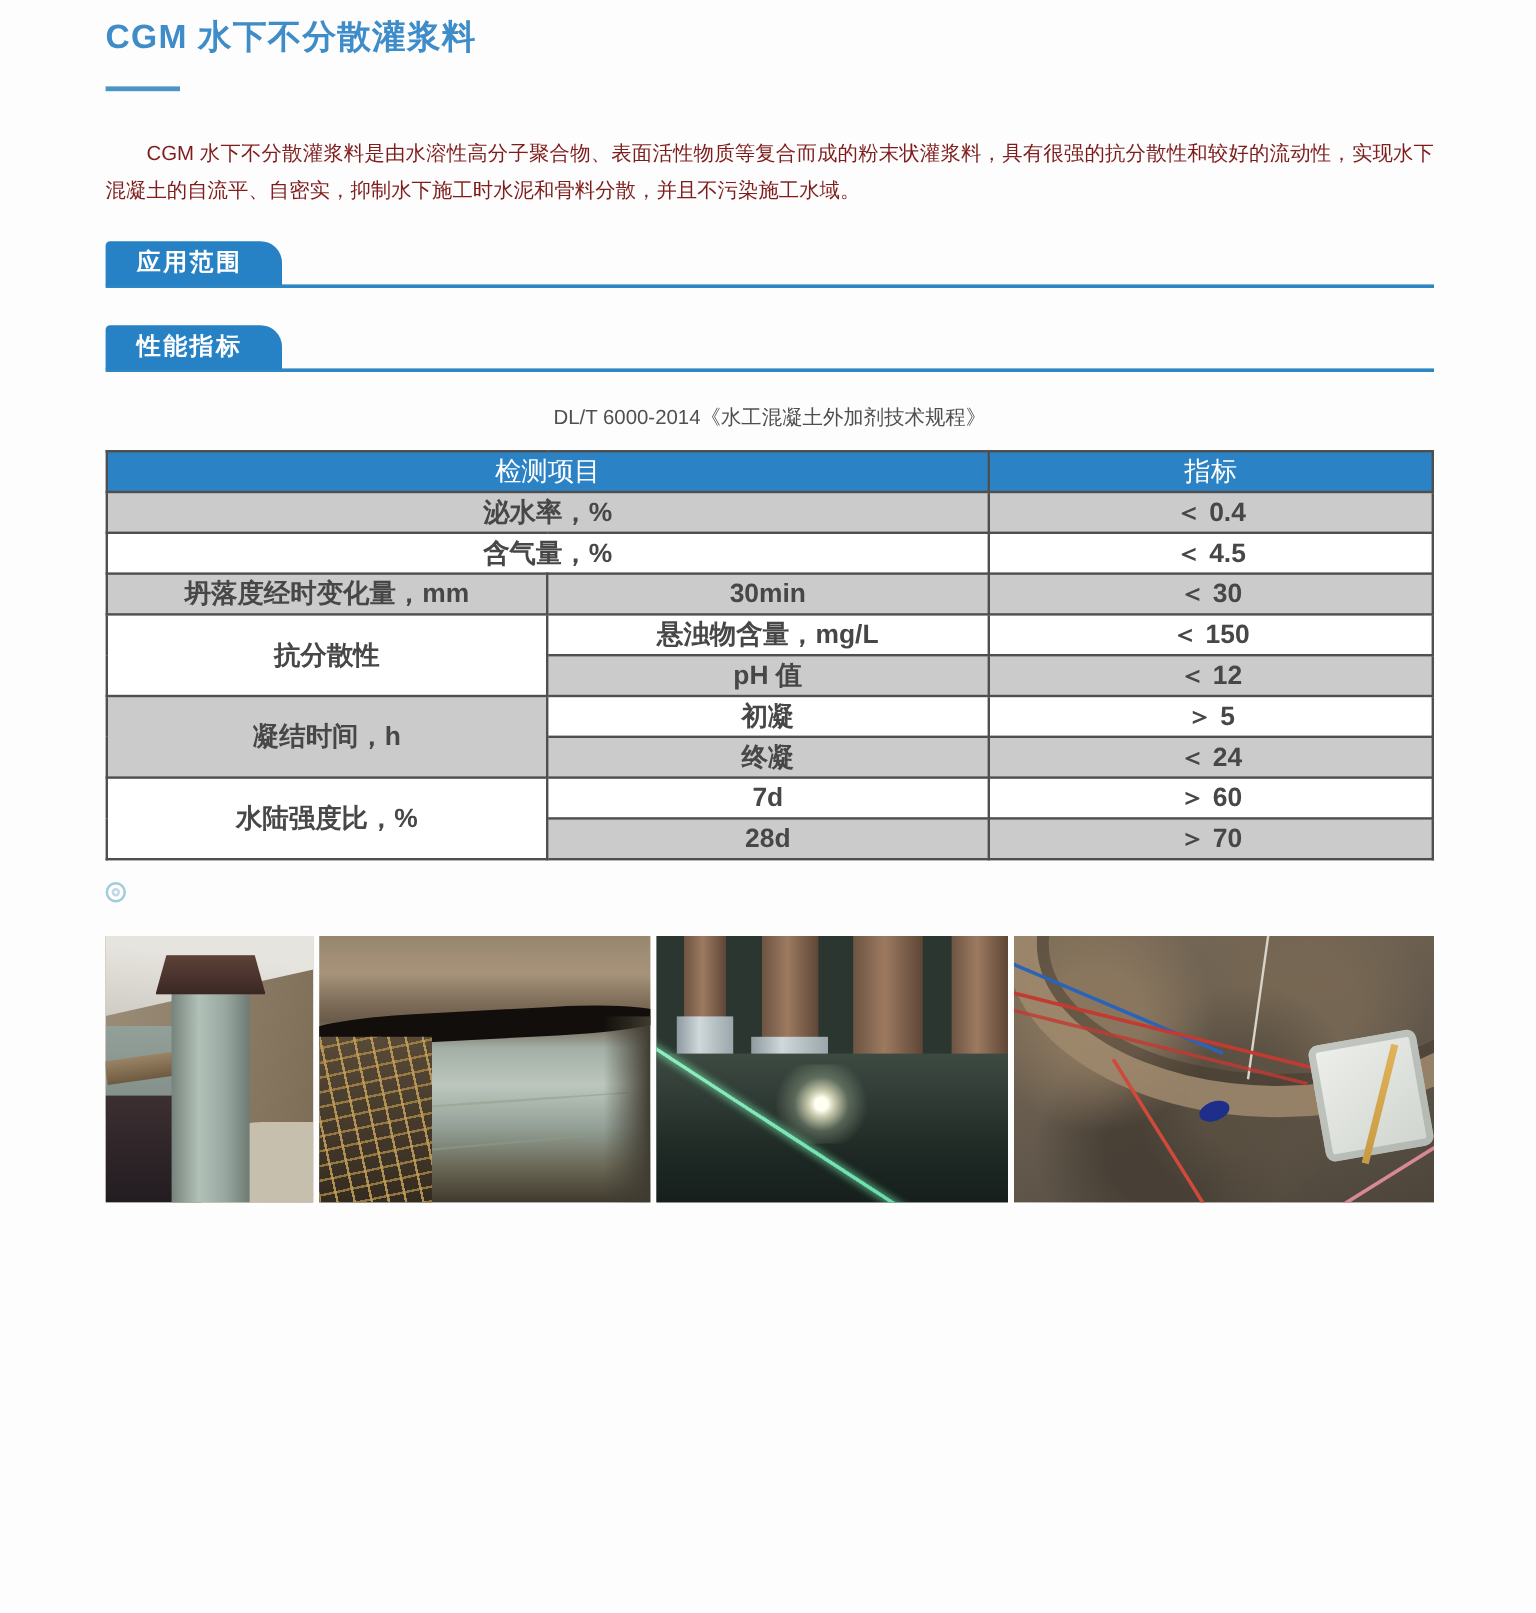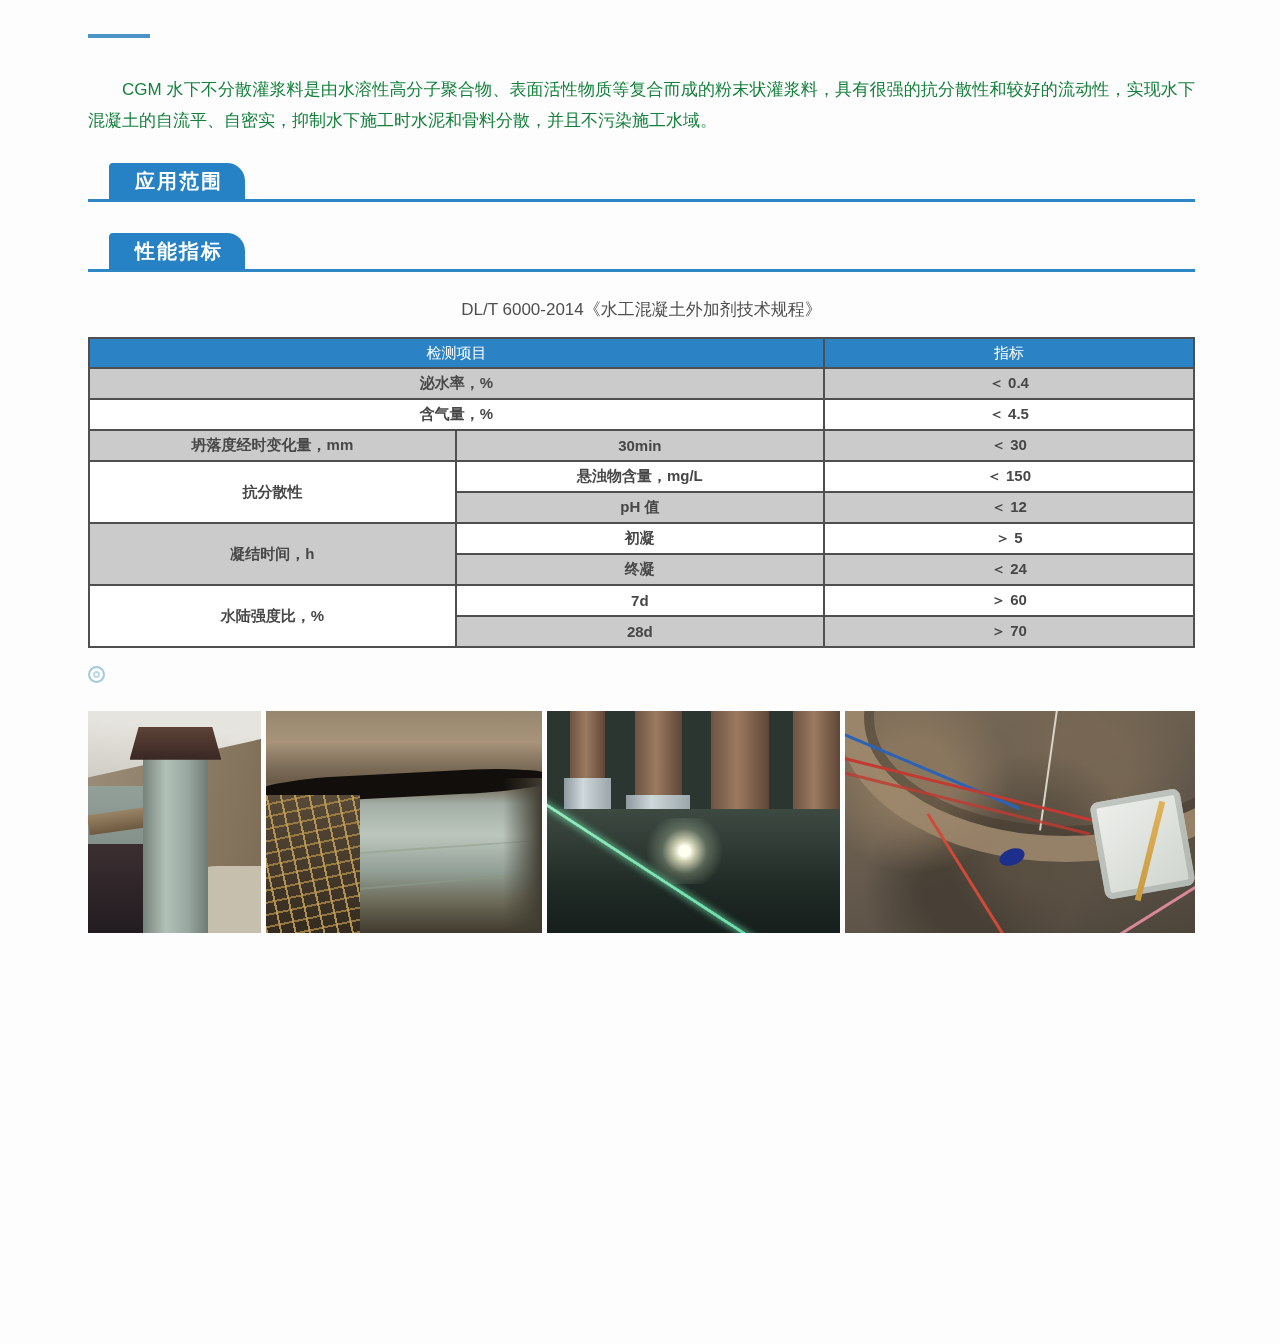--- a/index.html
+++ b/index.html
@@ -10,41 +10,40 @@
     color:#4f4f4f; position:relative; overflow:hidden;
   }
   .page { width:1280px; padding:12px 85px 0 88px; }
 
   
   .doc-title { color:#3e8cc8; font-size:28px; font-weight:bold; letter-spacing:1px; }
   .title-rule { width:62px; height:4px; background:#4b94c6; margin-top:22px; }
 
   
   .para {
-    font-size:17px; line-height:31px; color:#15803d;
+    font-size:17px; line-height:31px; color:#7f1d1d;
     text-align:justify; text-indent:2em;
   }
   .intro { margin-top:36px; }
 
   
   .section-head { position:relative; border-bottom:3px solid #2e86c4; height:36px; }
   .badge {
     position:absolute; left:0; bottom:-1px; height:37px;
     background:#2781c5; color:#ffffff;
     font-size:20px; font-weight:bold; letter-spacing:2px;
-    padding:0 22px 0 26px; line-height:37px;
+    padding:0 33px 0 26px; line-height:37px;
     border-radius:4px 18px 0 0;
-    margin-left:21px;
   }
 
   
   .std-caption { text-align:center; font-size:17px; color:#4f4f4f; margin:26px 0 16px 0; }
   table.perf {
     width:100%; border-collapse:collapse; table-layout:fixed;
-    font-size:15px; color:#474747;
+    font-size:22px; color:#474747;
   }
   table.perf th, table.perf td {
     border:2px solid #4f4f4f; text-align:center;
     height:31px; padding:1px 4px;font-weight:bold;
   }
   table.perf th {
     background:#2b82c4; color:#ffffff; font-weight:normal; height:30px;
   }
   td.g { background:#cbcbcb; }
   td.w { background:#ffffff; }
@@ -147,20 +146,21 @@
   .ph4 .pink { right:-4%; bottom:4%; width:40%; height:3px; background:#d88898;
     transform:rotate(-32deg); }
 
   .footer-space { height:110px; }
 </style>
 </head>
 <body>
 
 <div class="page">
 
+  <h1 class="doc-title">CGM 水下不分散灌浆料</h1>
   <div class="title-rule"></div>
 
   <p class="para intro">CGM 水下不分散灌浆料是由水溶性高分子聚合物、表面活性物质等复合而成的粉末状灌浆料，具有很强的抗分散性和较好的流动性，实现水下混凝土的自流平、自密实，抑制水下施工时水泥和骨料分散，并且不污染施工水域。</p>
 
   <div class="section-head" style="margin-top:30px;">
     <div class="badge">应用范围</div>
   </div>
 
   <div class="section-head" style="margin-top:34px;">
     <div class="badge">性能指标</div>

